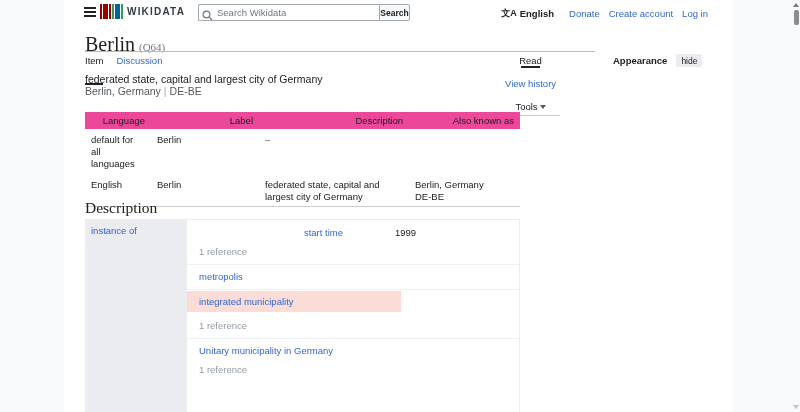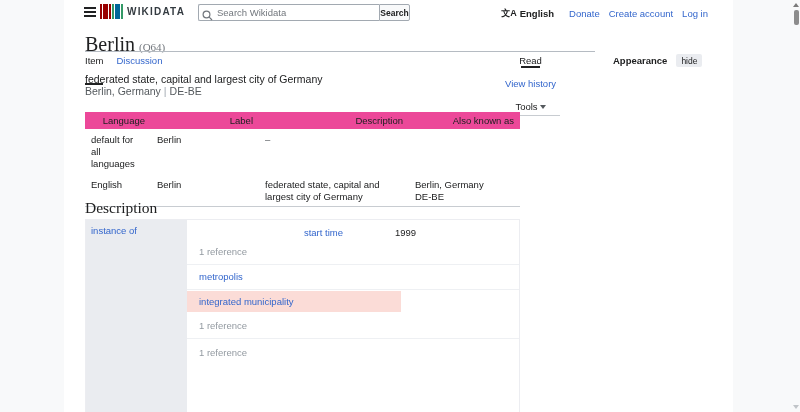--- a/index.html
+++ b/index.html
@@ -193,20 +193,21 @@
             <div class="refs">1 reference</div>
           </div>
           <div class="stmt-item">
             <div class="mainsnak"><span class="link">metropolis</span></div>
           </div>
           <div class="stmt-item">
             <div class="mainsnak highlight" style="background: rgb(251, 220, 215);"><span class="link">integrated municipality</span></div>
             <div class="refs">1 reference</div>
           </div>
           <div class="stmt-item">
+            <div class="mainsnak"><span class="link">Unitary municipality in Germany</span></div>
             <div class="refs">1 reference</div>
           </div>
         </div>
       </div>
     </div>
 
 </div>
 
 <div class="scrollbar">
   <span class="sb-up"></span>

